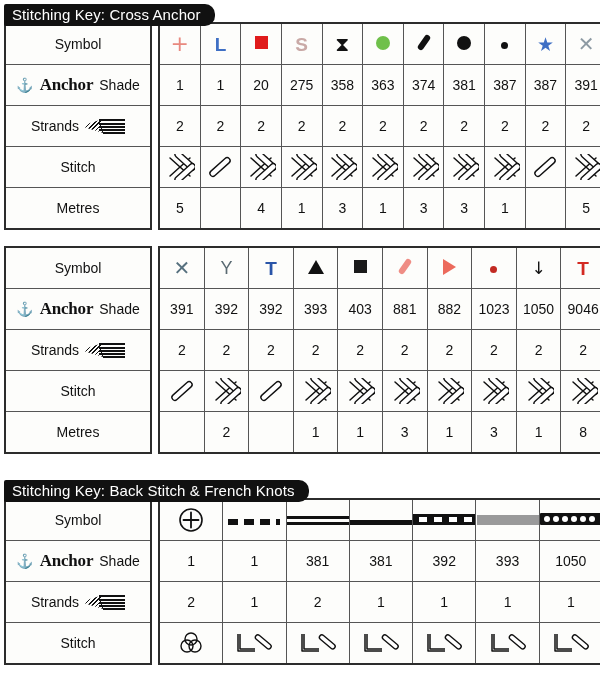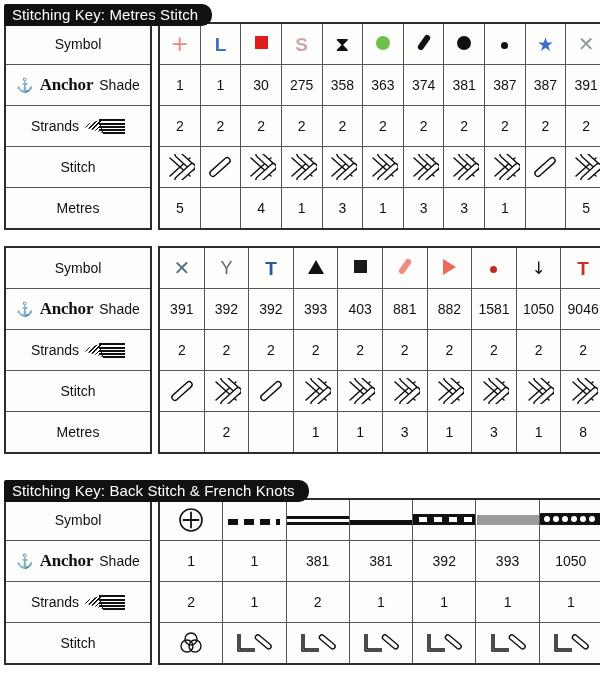--- a/index.html
+++ b/index.html
@@ -121,21 +121,21 @@
     text-shadow:0 0 1px #fff, 1px 1px 0 rgba(255,255,255,.9);
     white-space:nowrap;
   }
 </style>
 </head>
 <body>
 
 <div class="sheet">
 
   <div class="keyblock" style="left:4px;top:4px;">
-    <div class="banner">Stitching Key: Metres Stitch</div>
+    <div class="banner">Stitching Key: Cross Anchor</div>
     <div class="tablewrap" style="top:18px;left:0;">
       <table class="grid outer labtab">
           <tbody>
         <tr>
               <td>Symbol</td>
             </tr>
         <tr>
               <td>
           <span class="lab">
             <span class="anchor-mark">⚓</span>
@@ -179,21 +179,21 @@
               <td style="width: 39.6364px;"><span class="sym g-circ" style="background:#6fc04a"></span></td>
               <td style="width: 39.6364px;"><span class="sym g-slash" style="background:#111111"></span></td>
               <td style="width: 39.6364px;"><span class="sym g-circ" style="background:#111111"></span></td>
               <td style="width: 39.6364px;"><span class="sym g-dot" style="background:#111111"></span></td>
               <td style="width: 39.6364px;"><span class="sym g-star" style="color:#3f6fc4">★</span></td>
               <td style="width: 39.6364px;"><span class="sym g-x" style="color:#8d9aa3">✕</span></td>
             </tr>
             <tr>
               <td style="width: 39.6364px;">1</td>
               <td style="width: 39.6364px;">1</td>
-              <td style="width: 39.6364px;">30</td>
+              <td style="width: 39.6364px;">20</td>
               <td style="width: 39.6364px;">275</td>
               <td style="width: 39.6364px;">358</td>
               <td style="width: 39.6364px;">363</td>
               <td style="width: 39.6364px; text-align: center;">374</td>
               <td style="width: 39.6364px;">381</td>
               <td style="width: 39.6364px;">387</td>
               <td style="width: 39.6364px;">387</td>
               <td style="width: 39.6364px;">391</td>
             </tr>
             <tr>
@@ -393,21 +393,21 @@
               <td style="width: 43.6px;"><span class="sym g-txt" style="color:#d32a22">T</span></td>
             </tr>
             <tr>
               <td style="width: 43.6px;">391</td>
               <td style="width: 43.6px;">392</td>
               <td style="width: 43.6px;">392</td>
               <td style="width: 43.6px;">393</td>
               <td style="width: 43.6px;">403</td>
               <td style="width: 43.6px;">881</td>
               <td style="width: 43.6px;">882</td>
-              <td style="width: 43.6px;">1581</td>
+              <td style="width: 43.6px;">1023</td>
               <td style="width: 43.6px;">1050</td>
               <td style="width: 43.6px;">9046</td>
             </tr>
             <tr>
               <td style="width: 43.6px;">2</td>
               <td style="width: 43.6px;">2</td>
               <td style="width: 43.6px;">2</td>
               <td style="width: 43.6px;">2</td>
               <td style="width: 43.6px;">2</td>
               <td style="width: 43.6px;">2</td>

